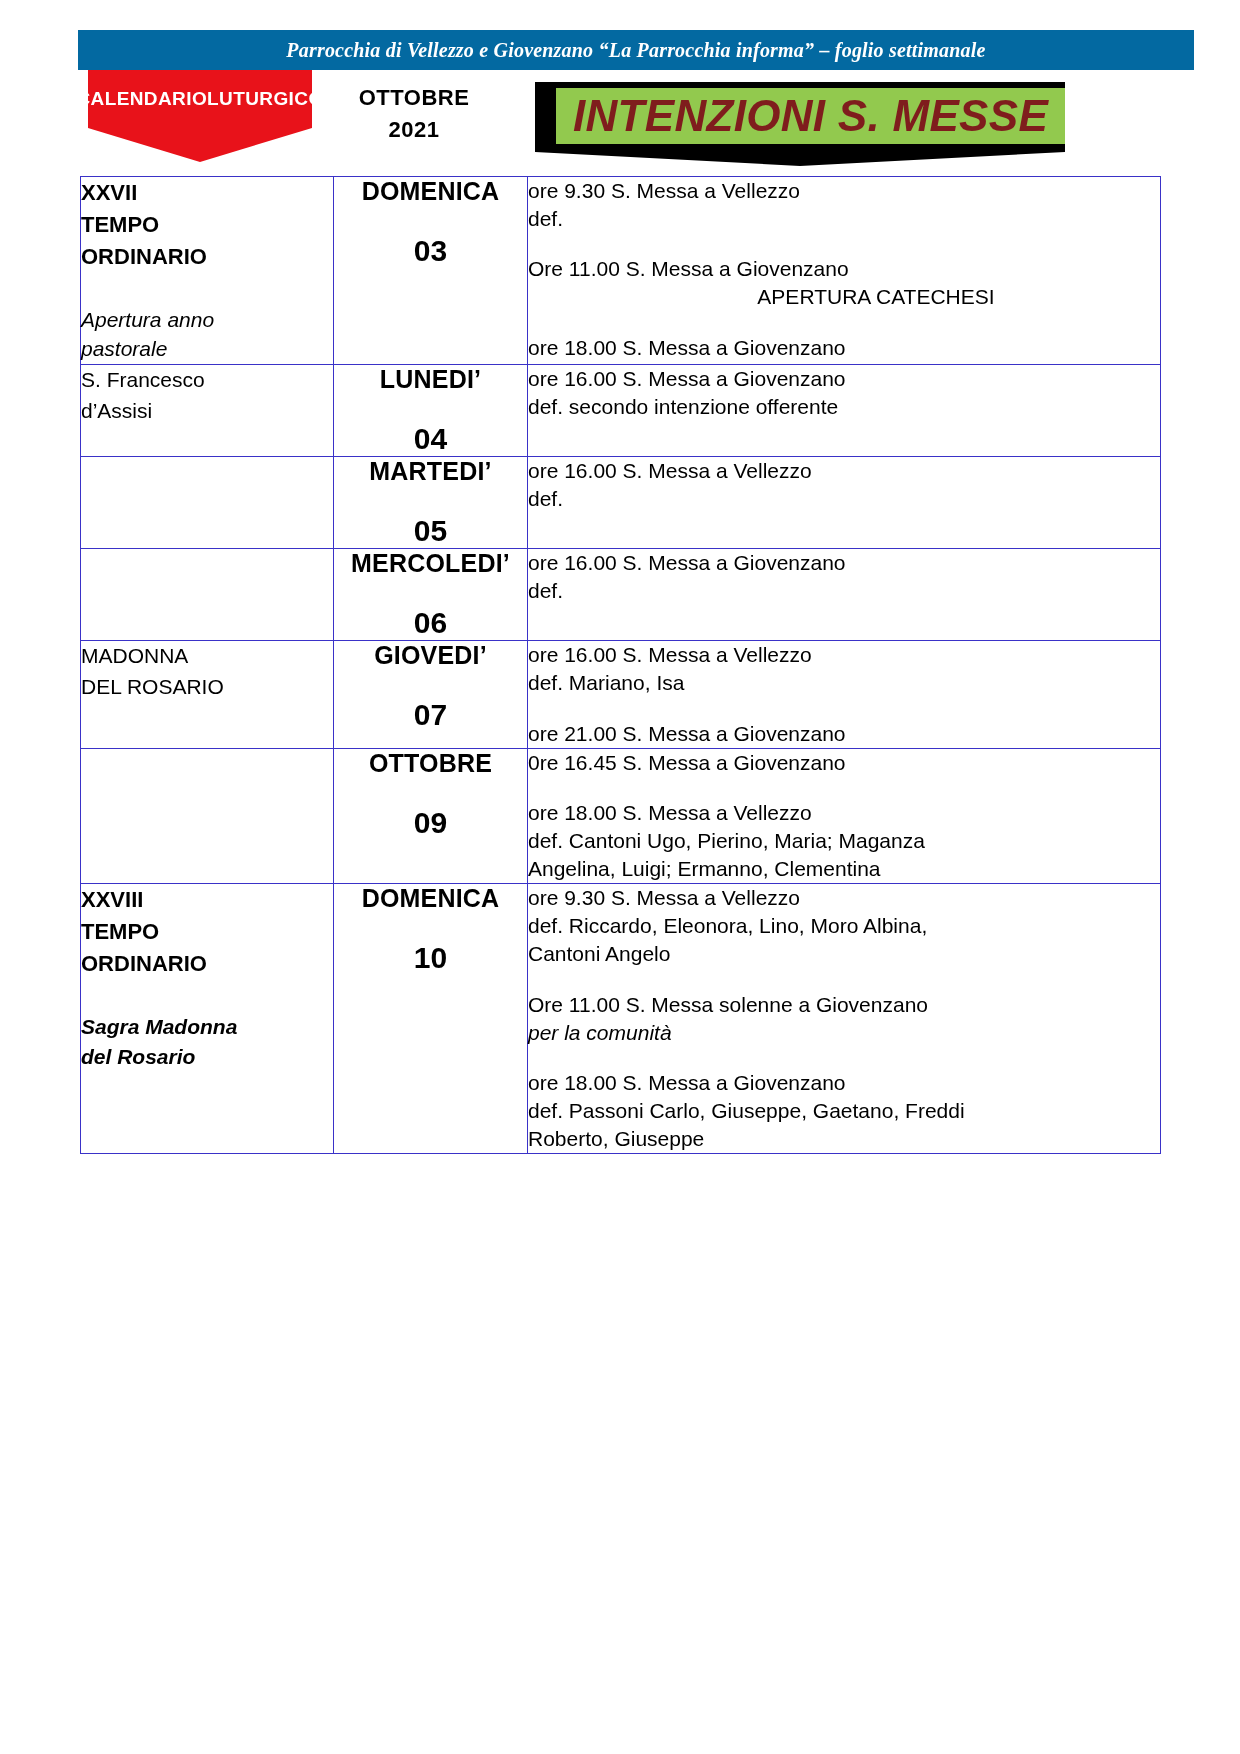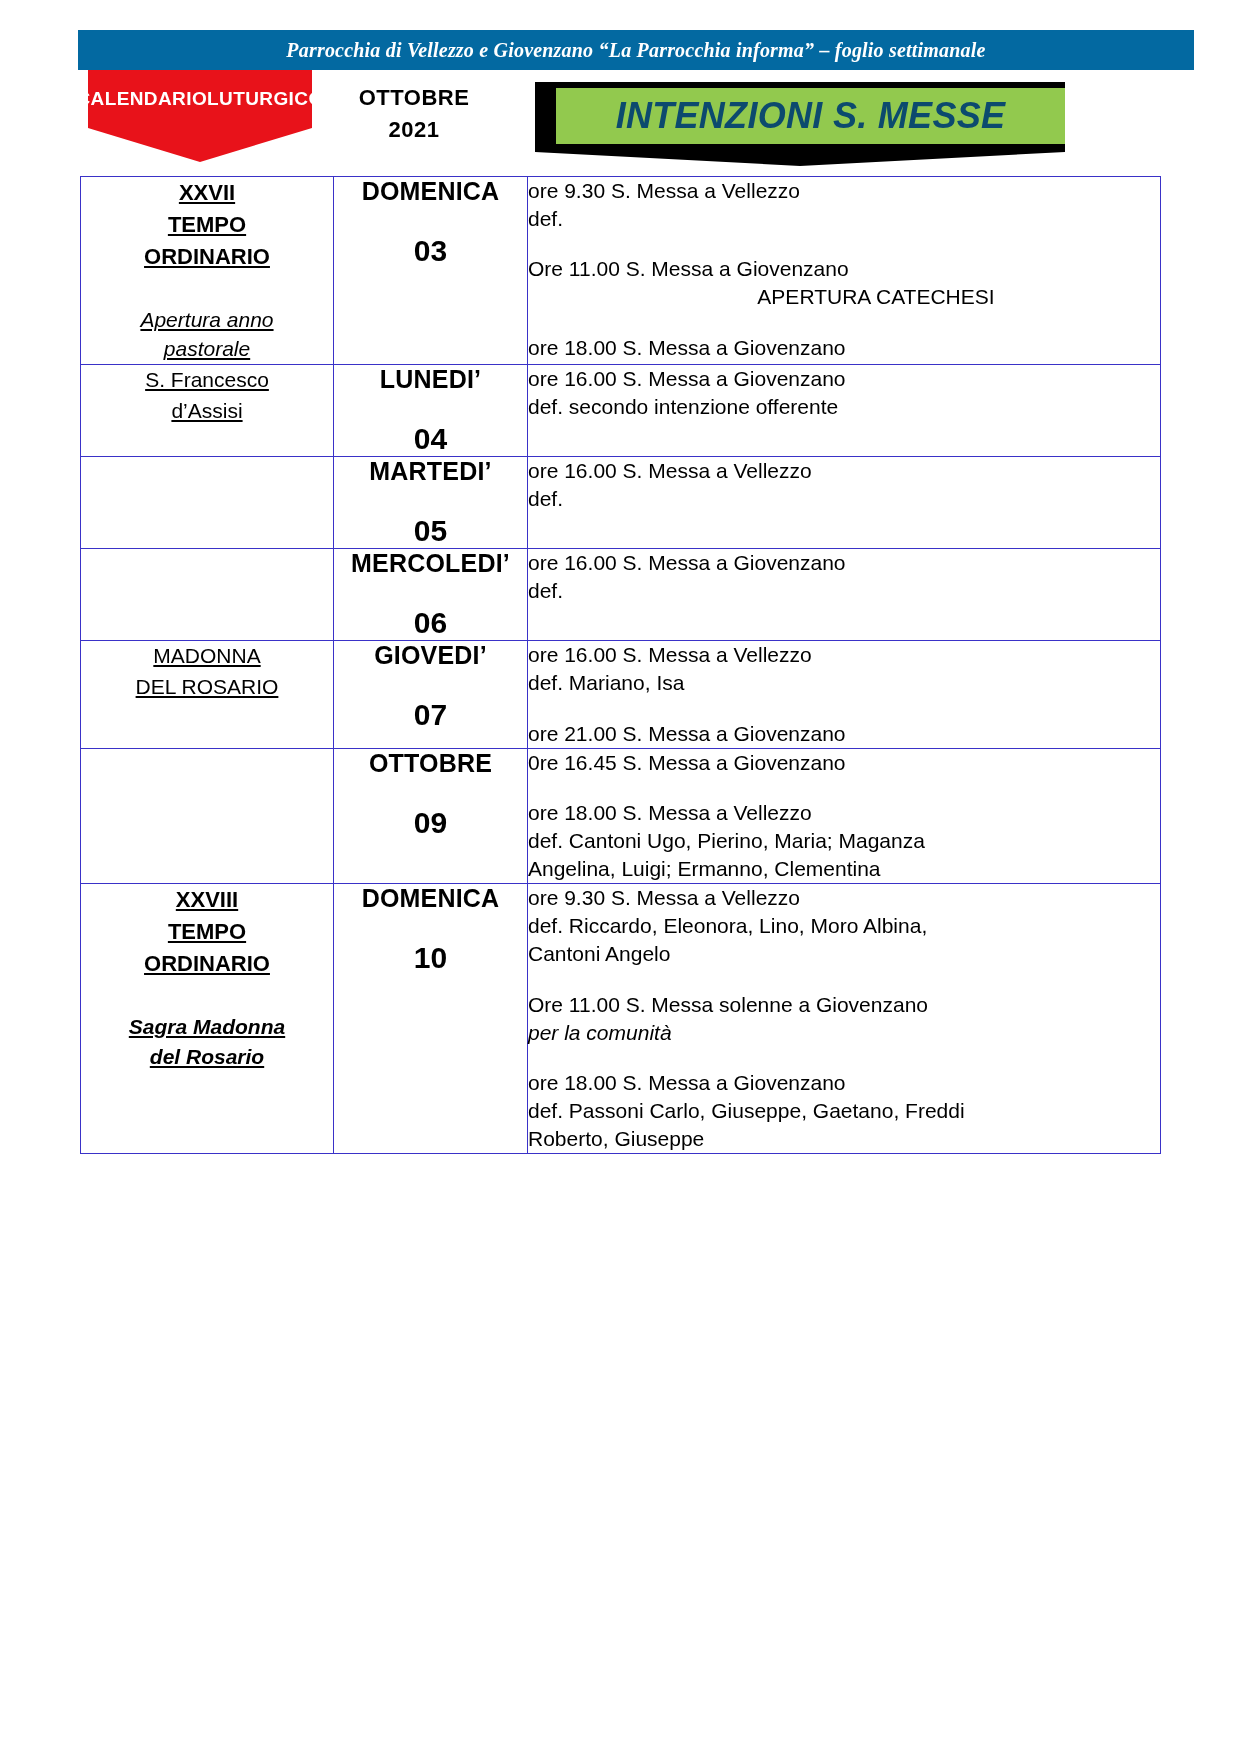--- a/index.html
+++ b/index.html
@@ -120,24 +120,24 @@
     left: 21px;
     top: 6px;
     width: 509px;
     height: 56px;
     background: #92C94E;
     display: flex;
     align-items: center;
     justify-content: center;
   }
   .green-banner span {
-    font-size: 36px;
+    font-size: 44px;
     font-weight: bold;
     font-style: italic;
-    color: #0c4a6e;
+    color: #7f1d1d;
     letter-spacing: 0.3px;
     white-space: nowrap;
   }
 
   
   .cal-table {
     position: absolute;
     left: 80px;
     top: 176px;
     width: 1080px;
@@ -147,23 +147,22 @@
   .cal-table td {
     border: 1px solid #3A32C8;
     vertical-align: top;
     padding: 0;
   }
   .col-season { width: 253px; }
   .col-day    { width: 194px; }
   .col-mass   { width: 633px; }
 
   .season-cell {
-    text-align: center;
+    text-align: left;
     padding: 16px 10px 14px 10px;
-    text-decoration: underline;
   }
   .season-title {
     font-size: 22px;
     font-weight: bold;
     line-height: 1.45;
   }
   .season-title.plain {
     font-weight: normal;
     font-size: 21px;
   }

